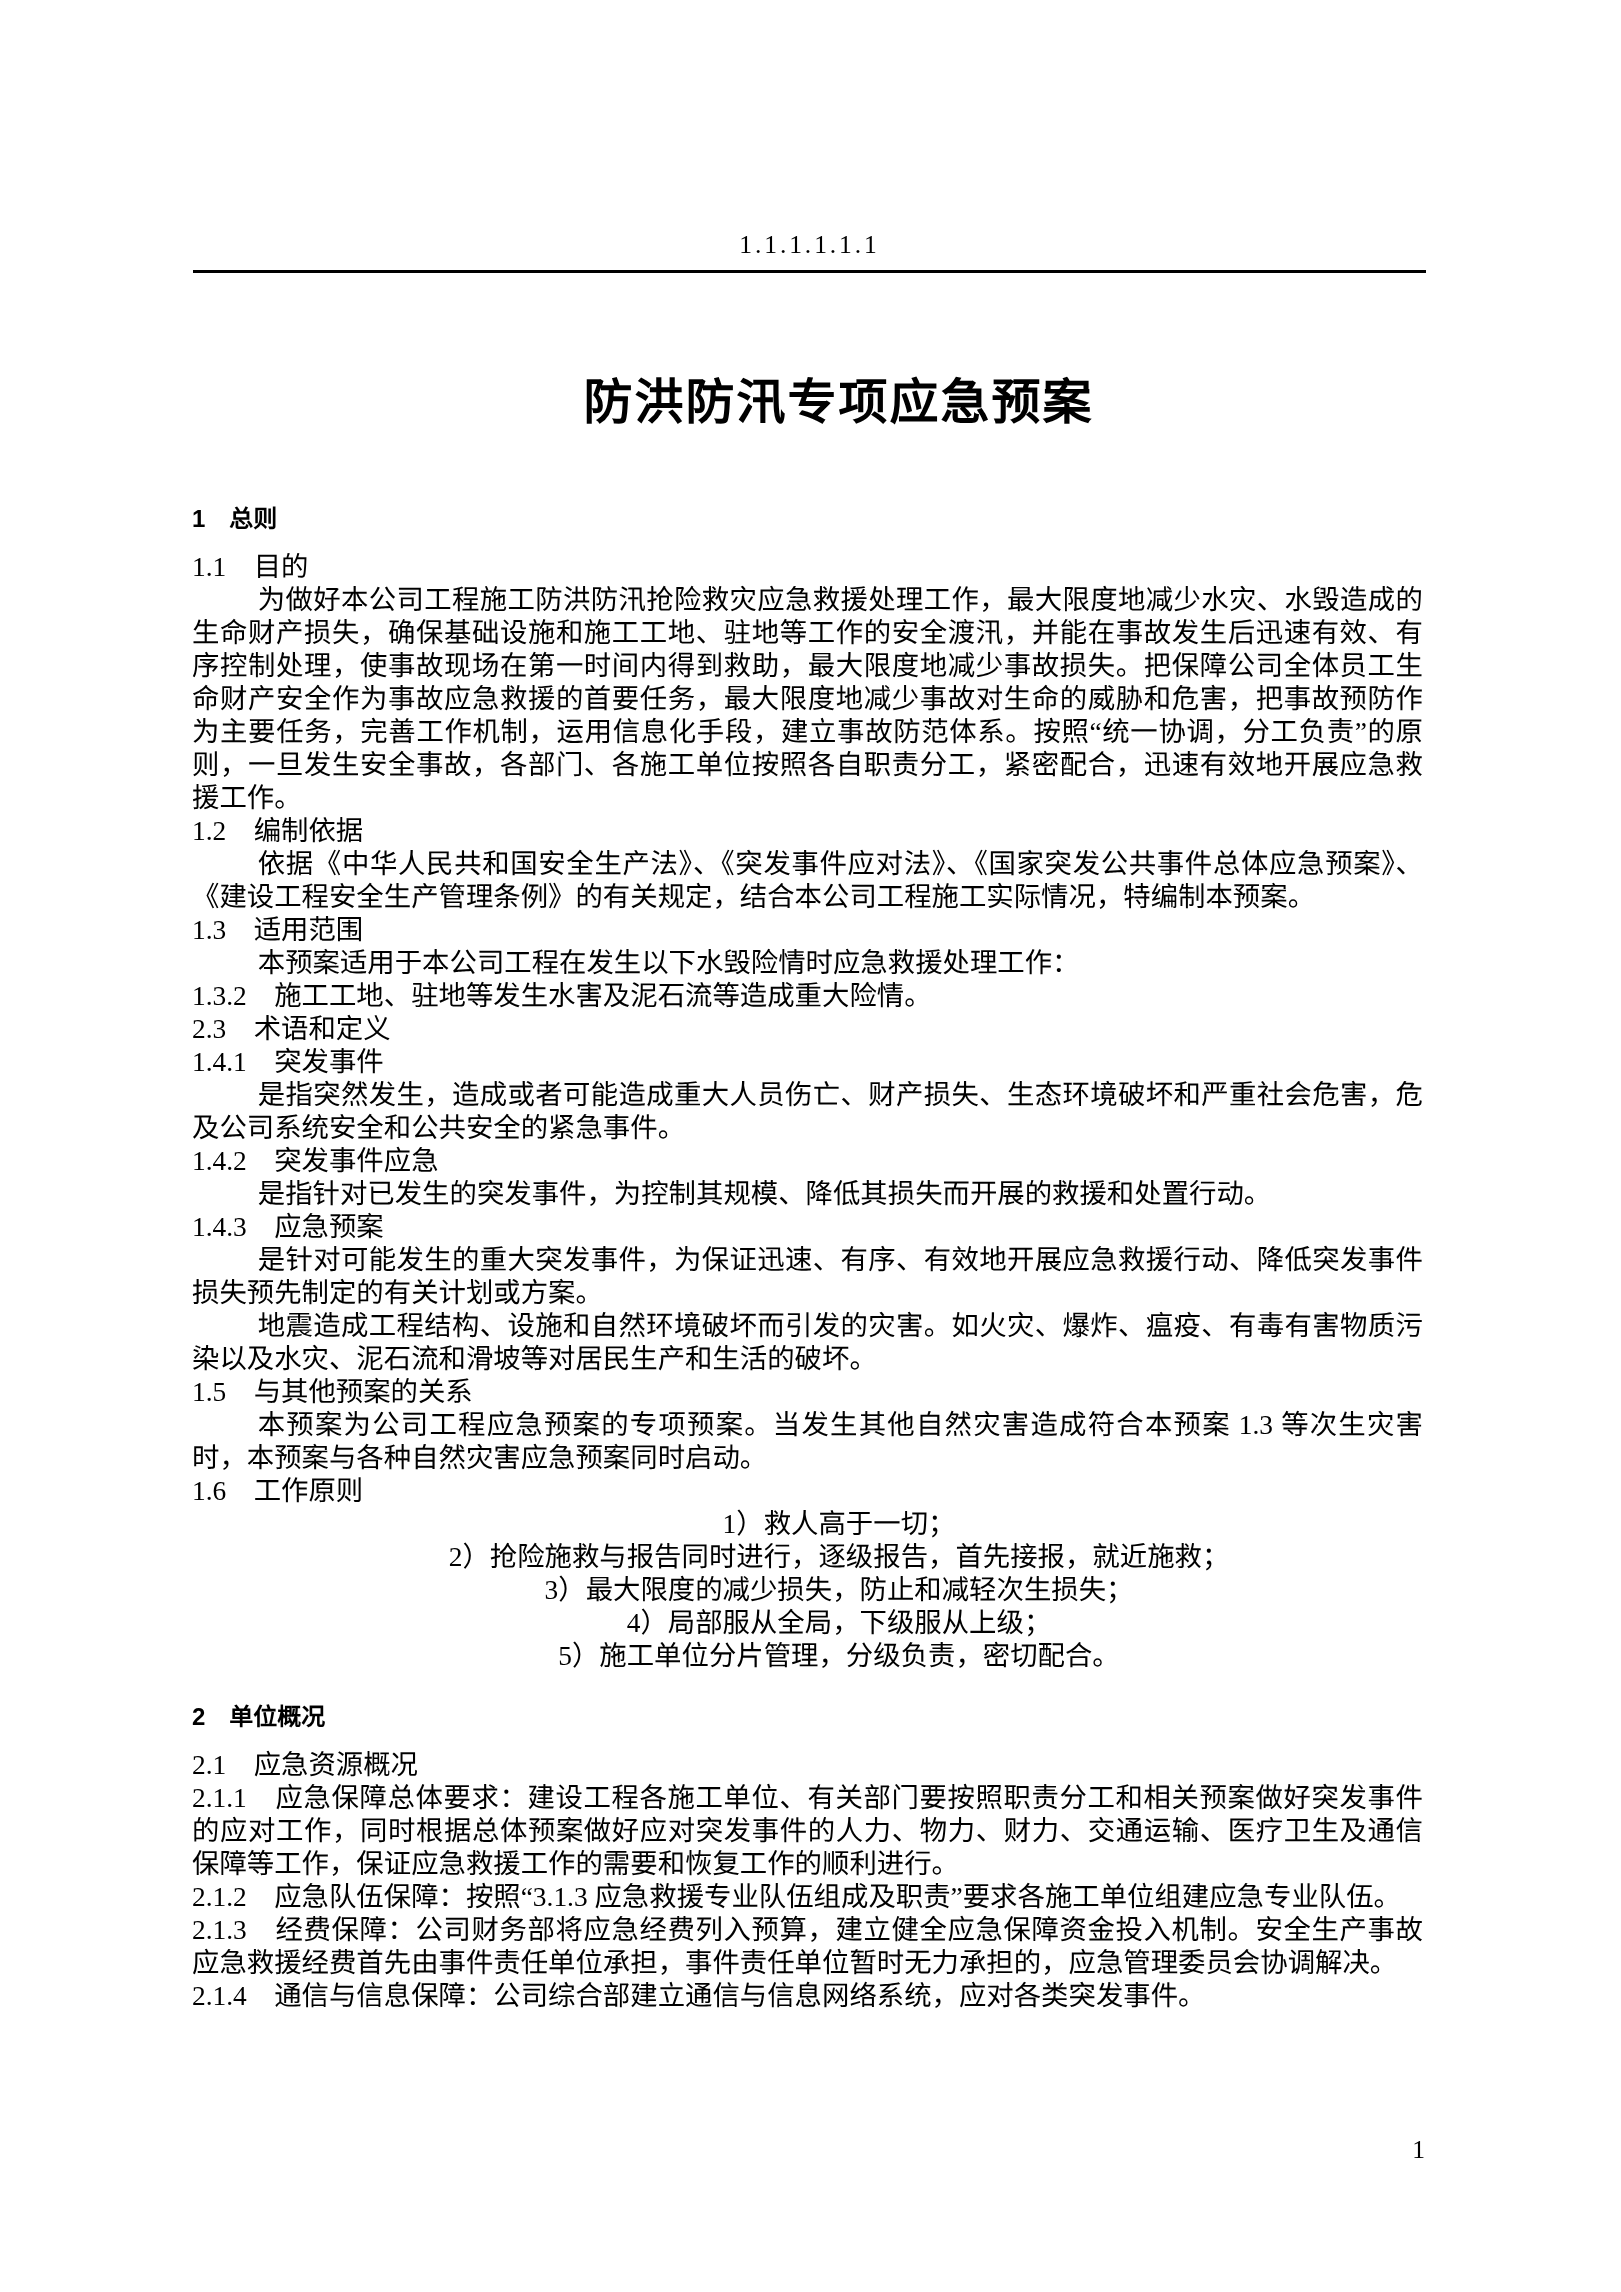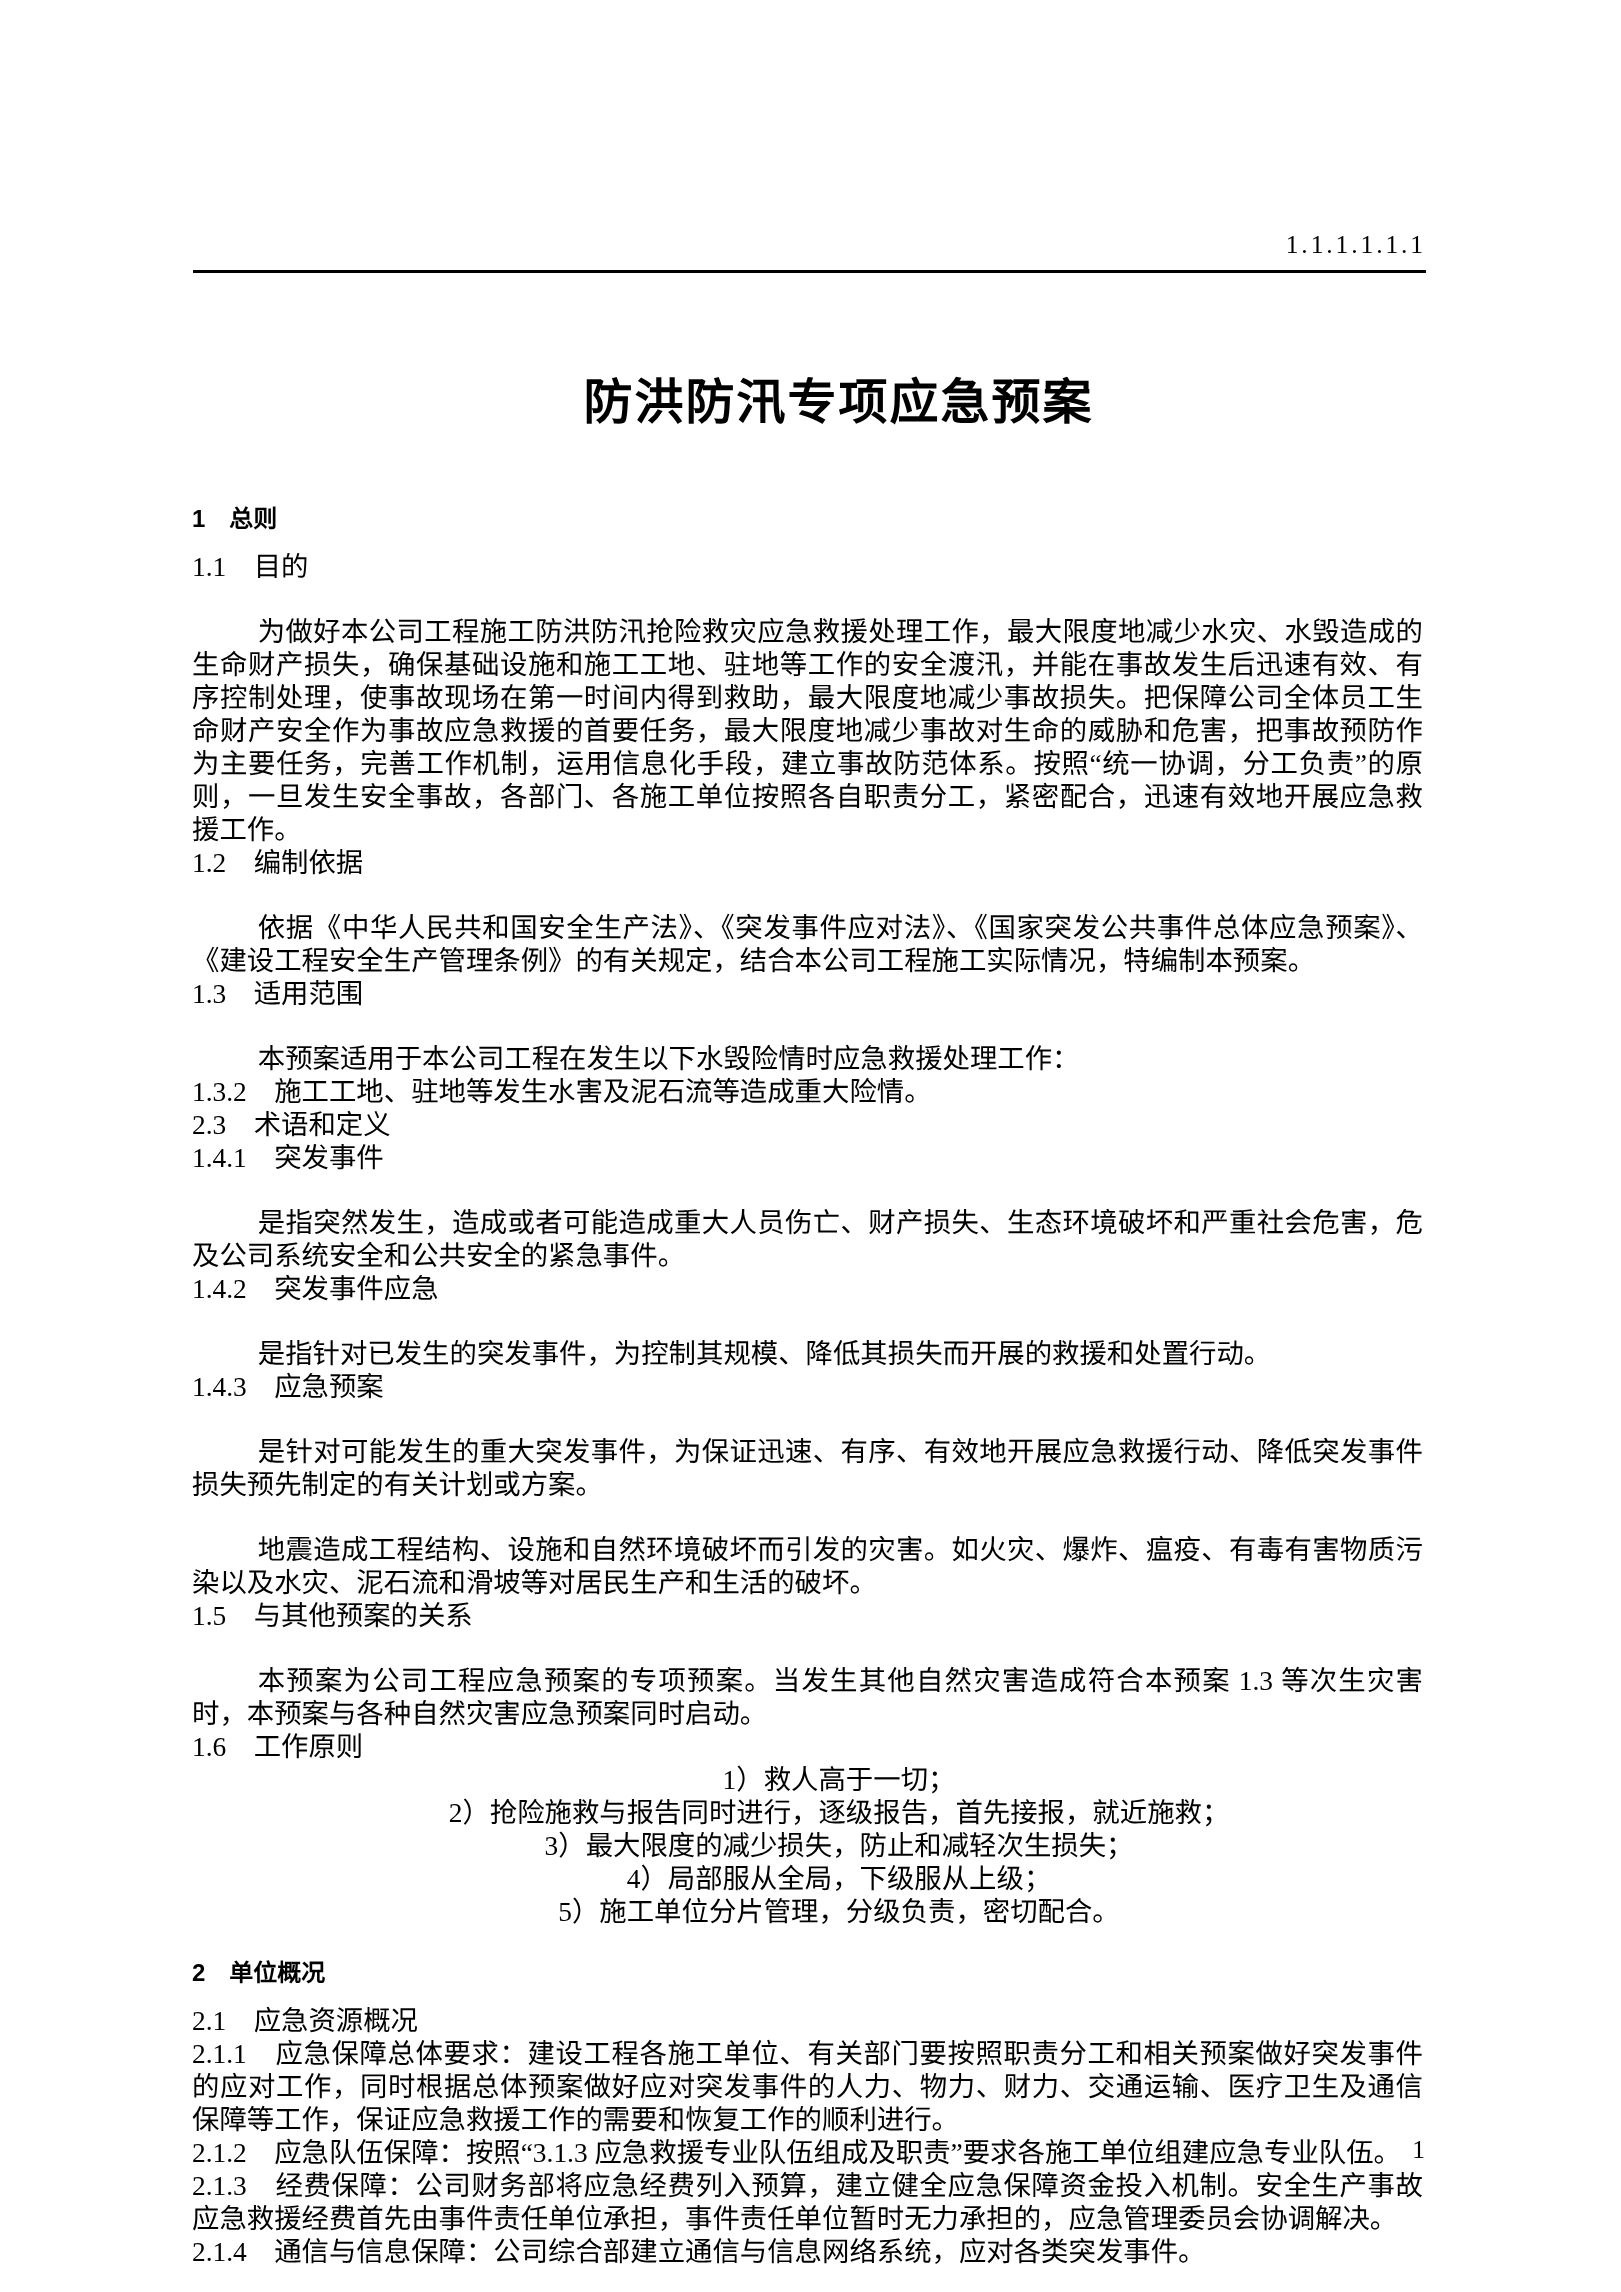--- a/index.html
+++ b/index.html
@@ -15,21 +15,21 @@
     color: #000000;
     font-family: "Liberation Serif", "DejaVu Serif", serif;
     overflow: hidden;
   }
   
   .pagehead {
     position: absolute;
     top: 231px;
     left: 193px;
     width: 1233px;
-    text-align: right;
+    text-align: center;
     font-size: 25.5px;
     line-height: 27.4px;
     letter-spacing: 2.9px;
     padding-bottom: 11.8px;
     border-bottom: 3.9px solid #000000;
   }
   
   .doctitle {
     position: absolute;
     top: 374px;
@@ -62,21 +62,20 @@
     margin: 2px 0 11.8px 0;
   }
   .h1.sec2 {
     margin: 23.5px 0 11.8px 0;
   }
   .h2 {
     text-align: left;
   }
   .p {
     text-indent: 2.4em;
-    margin-top: 32px;
   }
   .pnum {
     text-indent: 0;
   }
   .pli {
     text-indent: 2.3em;
     text-align: center;
   }
   
   .pagefoot {

